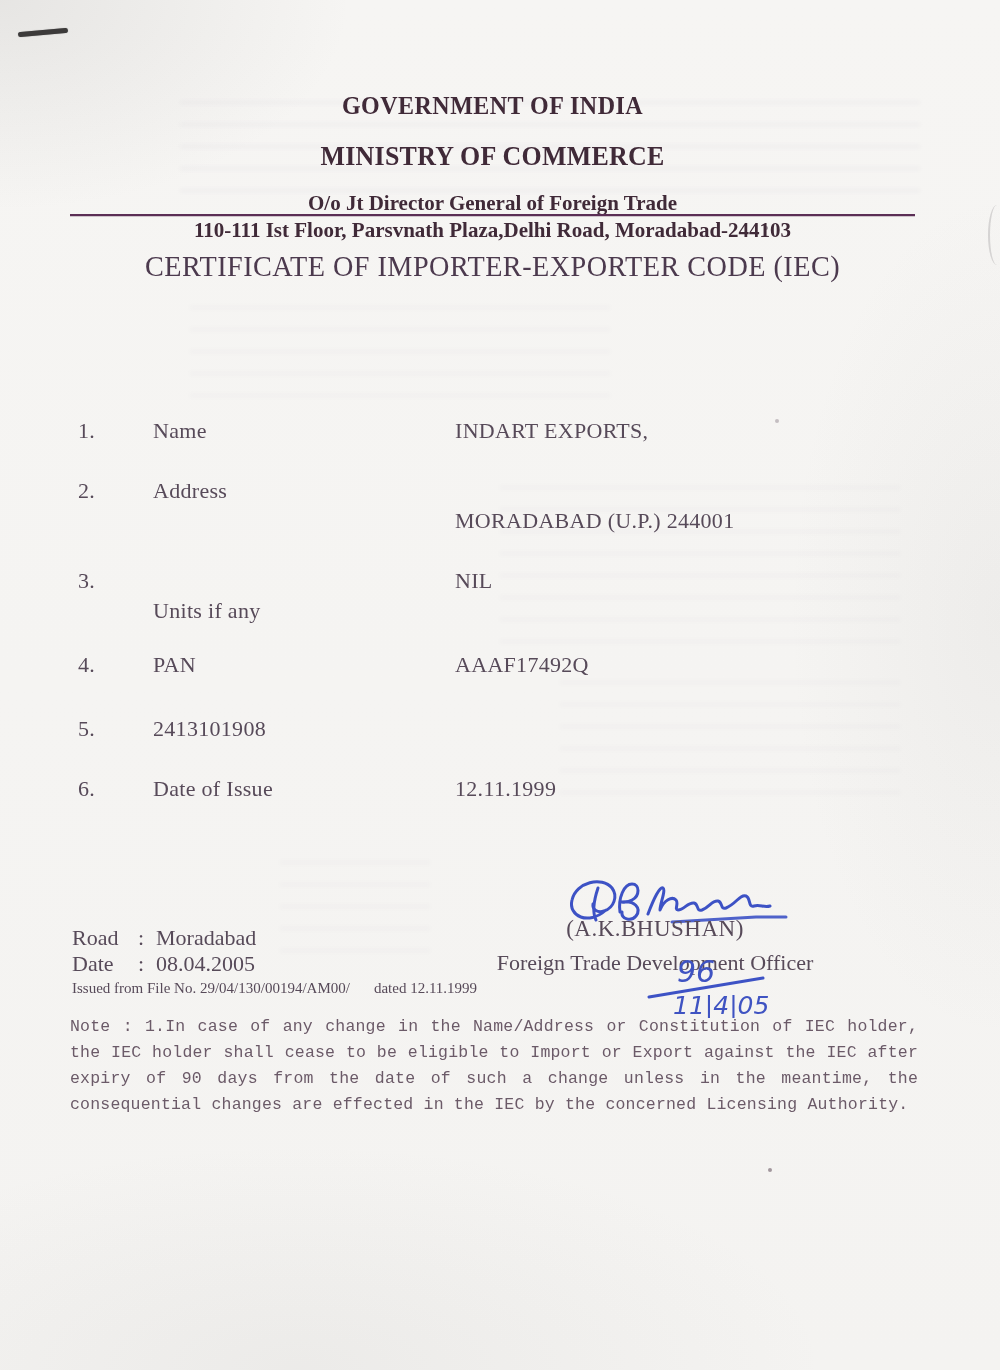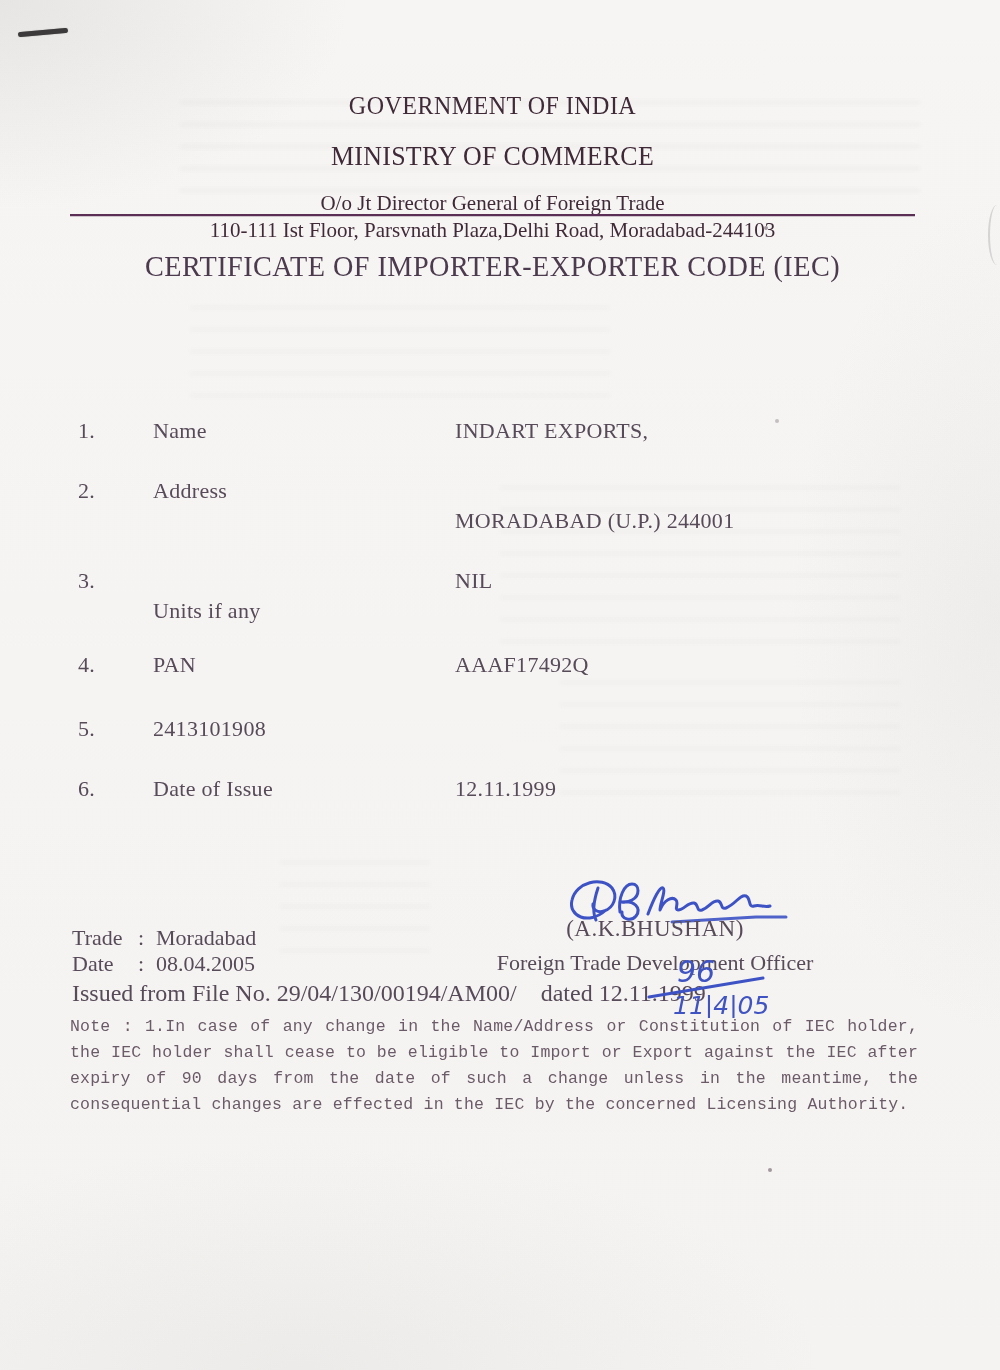--- a/index.html
+++ b/index.html
@@ -32,21 +32,21 @@
   }
   .ghost.soft{opacity:.045}
   .speck{position:absolute;width:4px;height:4px;border-radius:50%;background:#6a5a66;opacity:.6}
   .edge-curl{
     position:absolute;right:-6px;top:205px;width:16px;height:60px;
     border-left:2px solid rgba(120,115,120,.25);border-radius:50% 0 0 50%;
   }
   
   .header{
     position:absolute;left:70px;top:92px;width:845px;text-align:center;
-    color:#402a38;font-weight:normal;
+    color:#402a38;font-weight:bold;
   }
   .h-line1{font-size:25px;letter-spacing:.5px;transform:scaleX(.96);}
   .h-line2{font-size:27px;margin-top:21px;letter-spacing:.3px;transform:scaleX(.96);}
   .h-line3{font-size:21px;margin-top:19px;}
   .h-line4{font-size:21px;margin-top:2px;}
   .rule{
     position:absolute;left:70px;top:214px;width:845px;height:2px;
     background:#5b2e55;box-shadow:0 1px 0 rgba(91,46,85,.25);
   }
   .doc-title{
@@ -64,21 +64,21 @@
   
   .place-date{position:absolute;left:72px;top:925px;font-size:22px;line-height:26px;color:#574a59;}
   .pd-line{display:flex;}
   .pd-label{display:inline-block;width:66px;}
   .pd-colon{display:inline-block;width:18px;}
   .sig-block{position:absolute;left:455px;top:870px;width:400px;text-align:center;color:#574a59;}
   .sig-svg{position:absolute;left:105px;top:0px;}
   .sig-name{position:absolute;left:0;top:46px;width:100%;font-size:23px;letter-spacing:.5px;}
   .sig-title{position:absolute;left:0;top:80px;width:100%;font-size:22px;}
   .issue-line{
-    position:absolute;left:72px;top:980px;font-size:24px;color:#574a59;
+    position:absolute;left:72px;top:980px;font-size:15px;color:#574a59;
     display:flex;gap:24px;
   }
   .hand-date-svg{position:absolute;left:645px;top:952px;}
   .note{
     position:absolute;left:70px;top:1014px;width:848px;
     font-size:16.5px;line-height:1.58;color:#6b5a68;
     text-align:justify;letter-spacing:.2px;
     font-family:Liberation Mono, monospace;
   }
   .ink{stroke:#3d52c5;fill:none;stroke-linecap:round;stroke-linejoin:round;}
@@ -144,21 +144,21 @@
   </div>
 
   <div class="field-row" style="top:774px">
     <div class="cell">6.</div>
     <div class="cell">Date of Issue</div>
     <div class="cell">12.11.1999</div>
   </div>
 
   <div class="place-date">
     <div class="pd-line">
-      <span class="pd-label">Trade</span>
+      <span class="pd-label">Road</span>
       <span class="pd-colon">:</span>
       <span>Moradabad</span>
     </div>
     <div class="pd-line">
       <span class="pd-label">Date</span>
       <span class="pd-colon">:</span>
       <span>08.04.2005</span>
     </div>
   </div>
 

